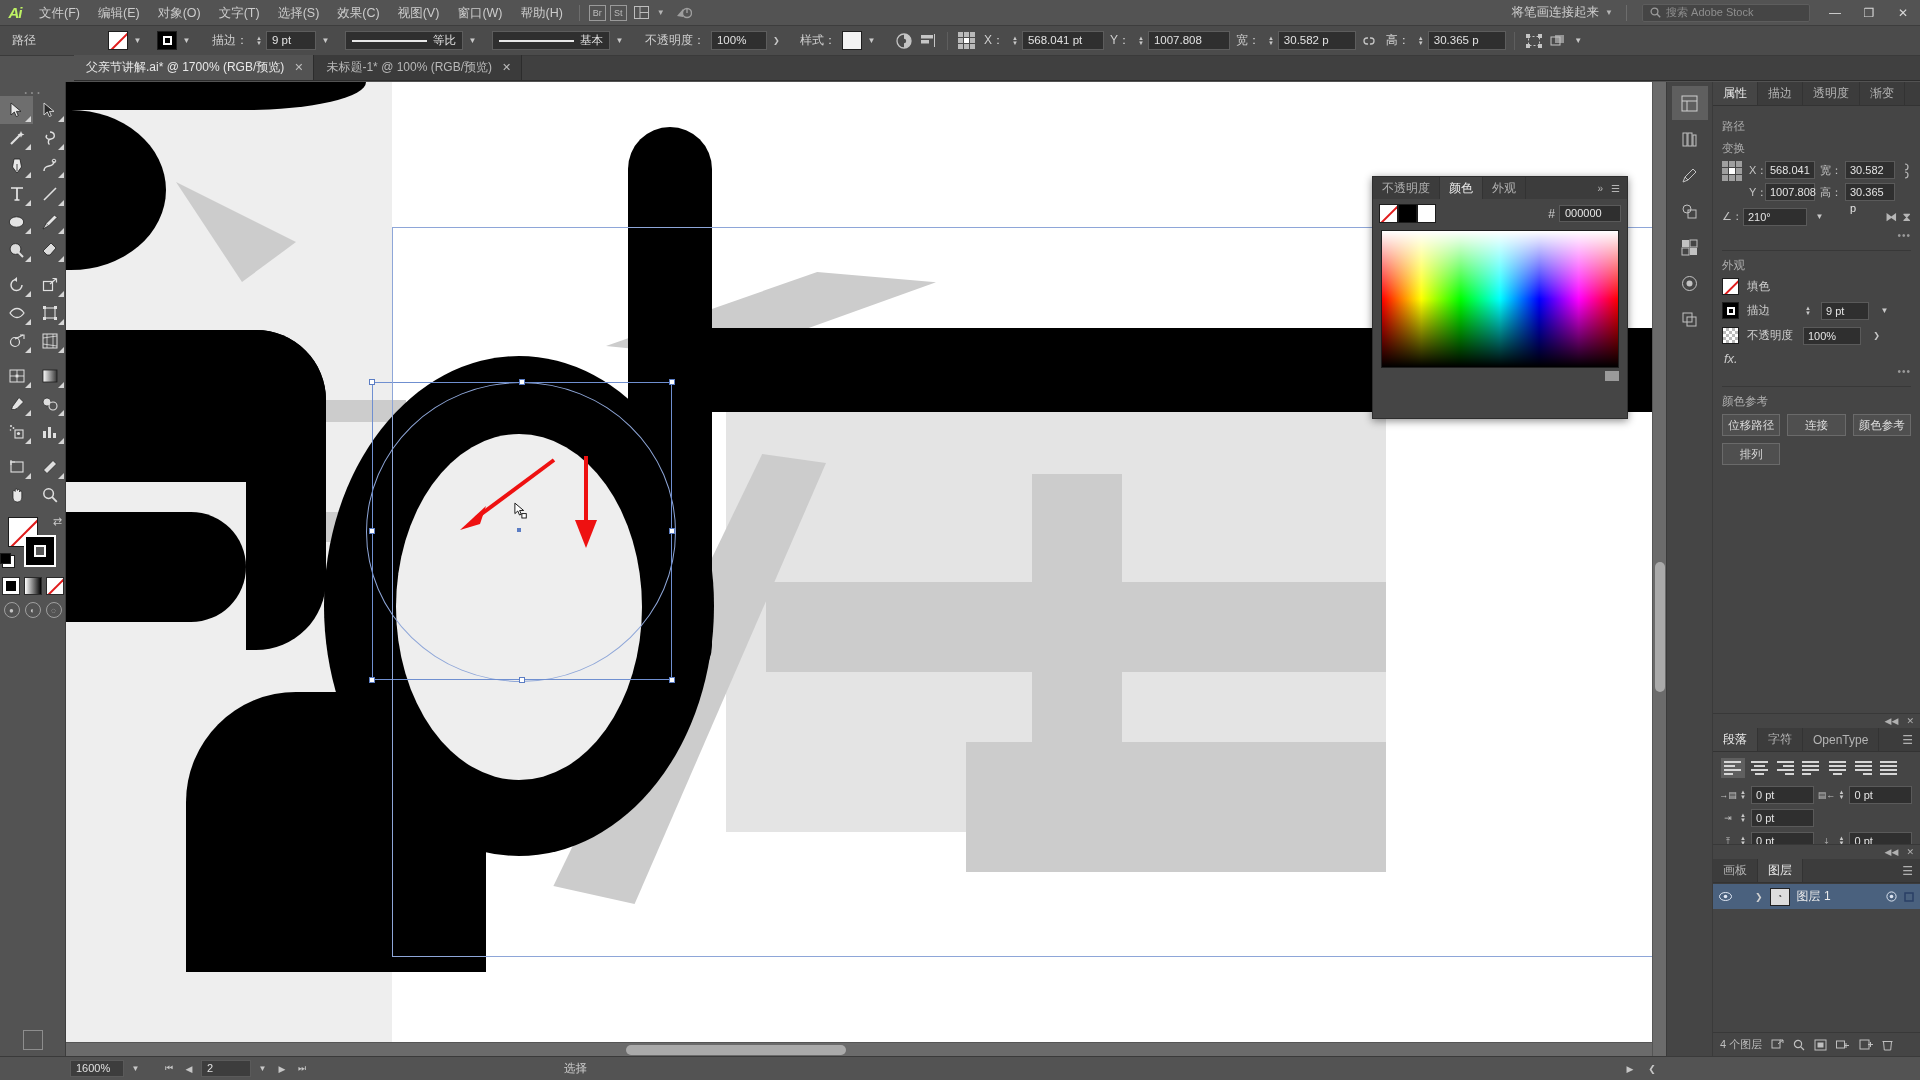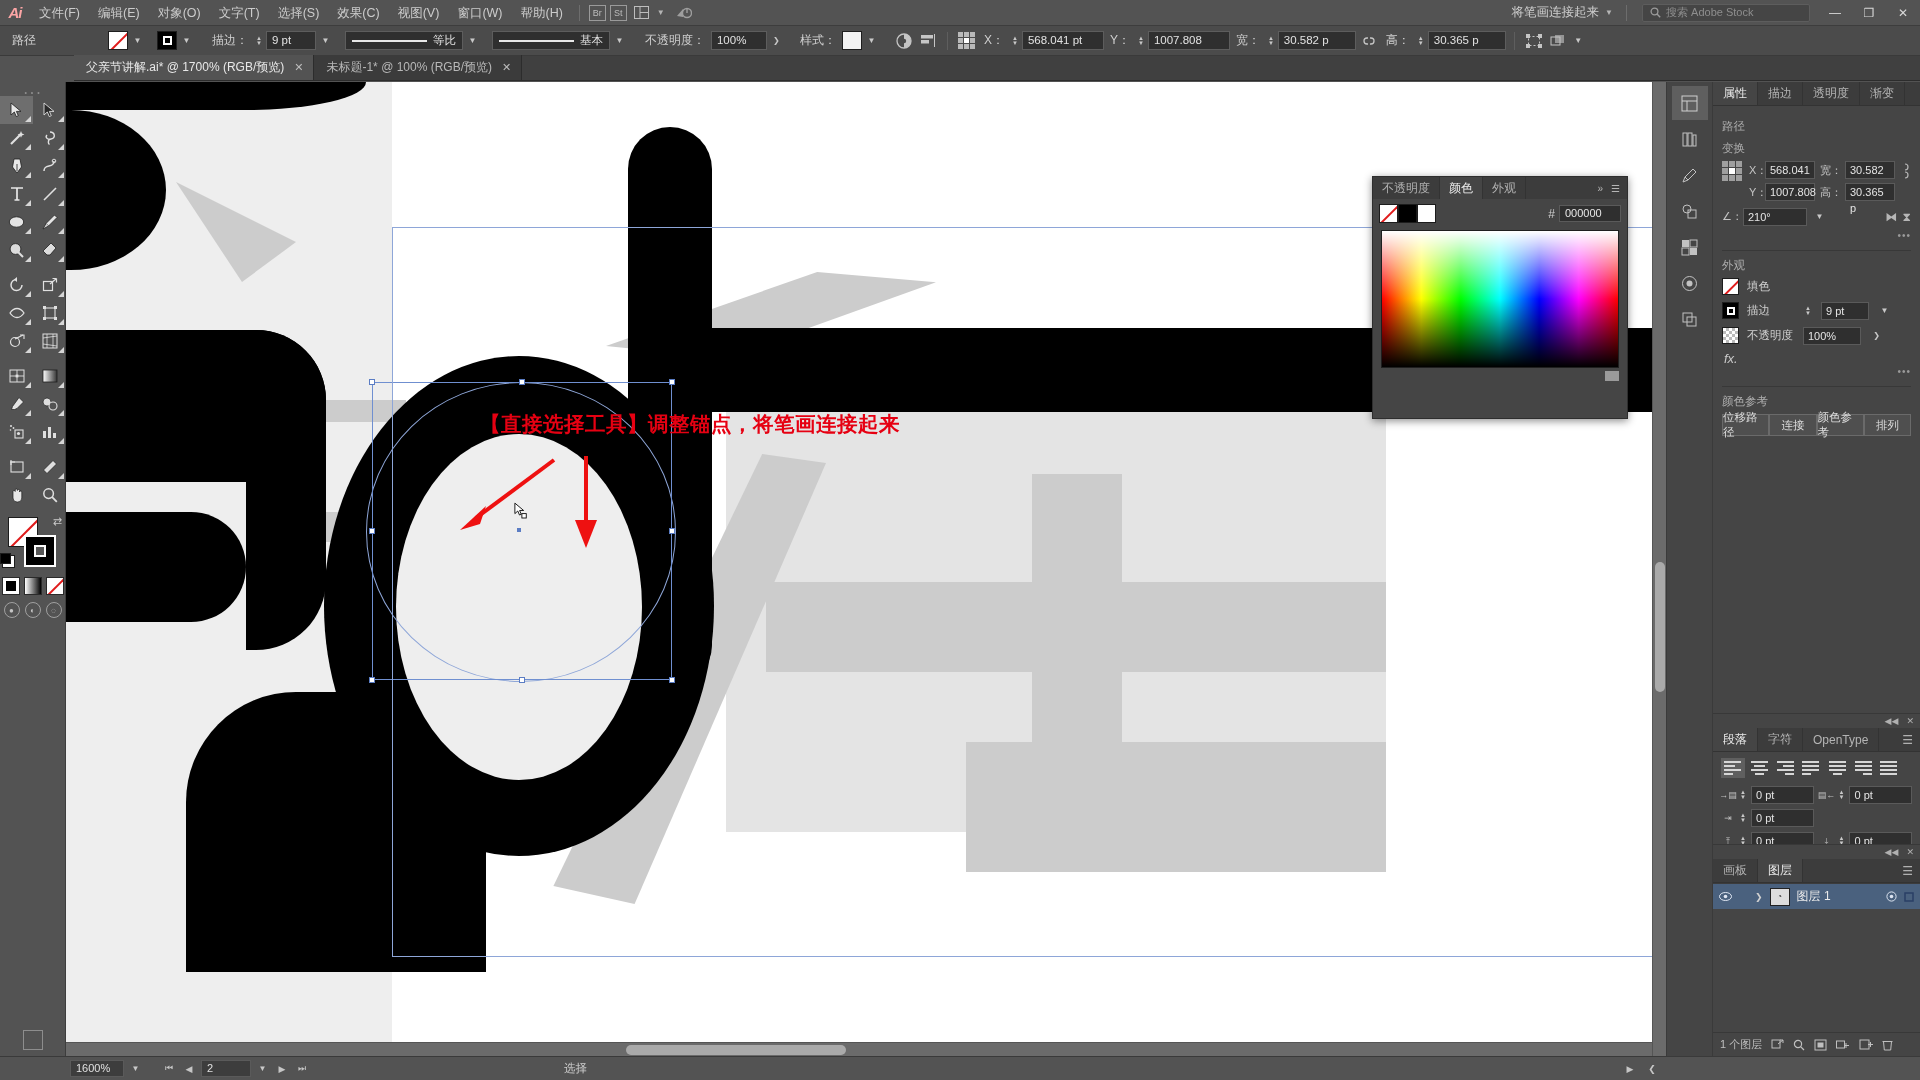--- a/index.html
+++ b/index.html
@@ -13,21 +13,21 @@
   .app { position: relative; width: 1920px; height: 1080px; }
 
   
   .menubar {
     position: absolute; top: 0; left: 0; width: 1920px; height: 26px;
     background: #535353; display: flex; align-items: center;
     border-bottom: 1px solid #3d3d3d;
   }
   .ai-logo {
     width: 30px; height: 26px; display: flex; align-items: center;
-    justify-content: center; color: #fca5a5; font-weight: bold;
+    justify-content: center; color: #bef264; font-weight: bold;
     font-size: 15px; font-style: italic; letter-spacing: -1px;
   }
   .menu-item {
     padding: 0 9px; height: 26px; line-height: 26px; font-size: 12.5px;
     color: #cccccc; white-space: nowrap; cursor: default;
   }
   .menubar-sep { width: 1px; height: 16px; background: #6d6d6d; margin: 0 7px; }
   .mb-icon {
     width: 22px; height: 20px; display:flex; align-items:center;
     justify-content:center; color:#bdbdbd; font-size: 12px; margin: 0 2px;
@@ -261,21 +261,21 @@
   .app-sw { width:17px; height:17px; border:1px solid #1d1d1d; background:#fff; position:relative; overflow:hidden; }
   .app-sw.none::after{ content:''; position:absolute; left:-4px; top:7.5px; width:25px; height:1.5px;
     background:#e01b1b; transform:rotate(-45deg); }
   .app-sw.stroke { background:#000; display:flex; align-items:center; justify-content:center; }
   .app-sw.stroke i { width:8px; height:8px; border:2px solid #fff; display:block; background:#000; }
   .app-sw.opa { background-image:
       linear-gradient(45deg,#bbb 25%,transparent 25%,transparent 75%,#bbb 75%),
       linear-gradient(45deg,#bbb 25%,transparent 25%,transparent 75%,#bbb 75%);
     background-size: 6px 6px; background-position: 0 0, 3px 3px; background-color:#fff; }
   .app-label { font-size:11.5px; color:#cfcfcf; width:48px; }
-  .qa-grid { display:grid; grid-template-columns: 1fr 1fr 1fr 1fr; margin-top:5px; }
+  .qa-grid { display:grid; grid-template-columns: 1fr 1fr 1fr; gap:7px; margin-top:5px; }
   .qa-btn {
     background:#4f4f4f; border:1px solid #6a6a6a; height:22px;
     display:flex; align-items:center; justify-content:center;
     font-size:11.5px; color:#dcdcdc;
   }
   .hr { height:1px; background:#383838; margin: 9px 0 2px 0; }
   .dots { text-align:right; color:#9a9a9a; font-size:10px; letter-spacing:1px; }
 
   
   .para-panel { position:absolute; left:0; right:0; top:631px; background:#454545;
@@ -796,21 +796,20 @@
       <div class="handle" style="left:603px; top:297px;"></div>
       <div class="handle" style="left:303px; top:446px;"></div>
       <div class="handle" style="left:603px; top:446px;"></div>
       <div class="handle" style="left:303px; top:595px;"></div>
       <div class="handle" style="left:453px; top:595px;"></div>
       <div class="handle" style="left:603px; top:595px;"></div>
       <div class="center-dot" style="left:451px; top:446px;"></div>
 
       <div class="sel-outer" style="left:326px; top:145px; width:1290px; height:730px;"></div>
 
-      <div class="anno-text" style="left:414px; top:328px;">【直接选择工具】调整锚点，将笔画连接起来</div>
       <svg style="position:absolute; left:380px; top:372px;" width="120" height="80" viewBox="0 0 120 80">
         <line x1="108" y1="6" x2="30" y2="64" stroke="#ee1111" stroke-width="4"></line>
         <path d="M14 76 L40 52 L34 70 Z" fill="#ee1111"></path>
       </svg>
       <svg style="position:absolute; left:500px; top:372px;" width="40" height="100" viewBox="0 0 40 100">
         <line x1="20" y1="2" x2="20" y2="72" stroke="#ee1111" stroke-width="4"></line>
         <path d="M20 94 L9 66 L31 66 Z" fill="#ee1111"></path>
       </svg>
 
       <svg class="cursor-arrow" style="left:448px; top:420px;" width="16" height="20" viewBox="0 0 16 20">
@@ -1127,21 +1126,21 @@
               <circle cx="5.5" cy="5.5" r="1.8" fill="#dbe3f0"></circle>
             </svg>
         </span>
         <span>
           <svg width="10" height="10" viewBox="0 0 10 10">
               <rect x="1" y="1" width="8" height="8" fill="none" stroke="#2a3f66" stroke-width="1.5"></rect>
             </svg>
         </span>
       </div>
       <div class="layer-footer">
-        <span>1 个图层</span>
+        <span>4 个图层</span>
         <span>
           <svg width="13" height="12" viewBox="0 0 13 12">
               <rect x="1" y="1" width="8" height="8" fill="none" stroke="#bfbfbf"></rect>
               <path d="M7 5 L12 1 M9 1 h3 v3" fill="none" stroke="#bfbfbf"></path>
             </svg>
         </span>
         <span>
           <svg width="12" height="12" viewBox="0 0 12 12">
               <circle cx="5" cy="5" r="3.6" fill="none" stroke="#bfbfbf" stroke-width="1.2"></circle>
               <line x1="7.6" y1="7.6" x2="11" y2="11" stroke="#bfbfbf" stroke-width="1.3"></line>

